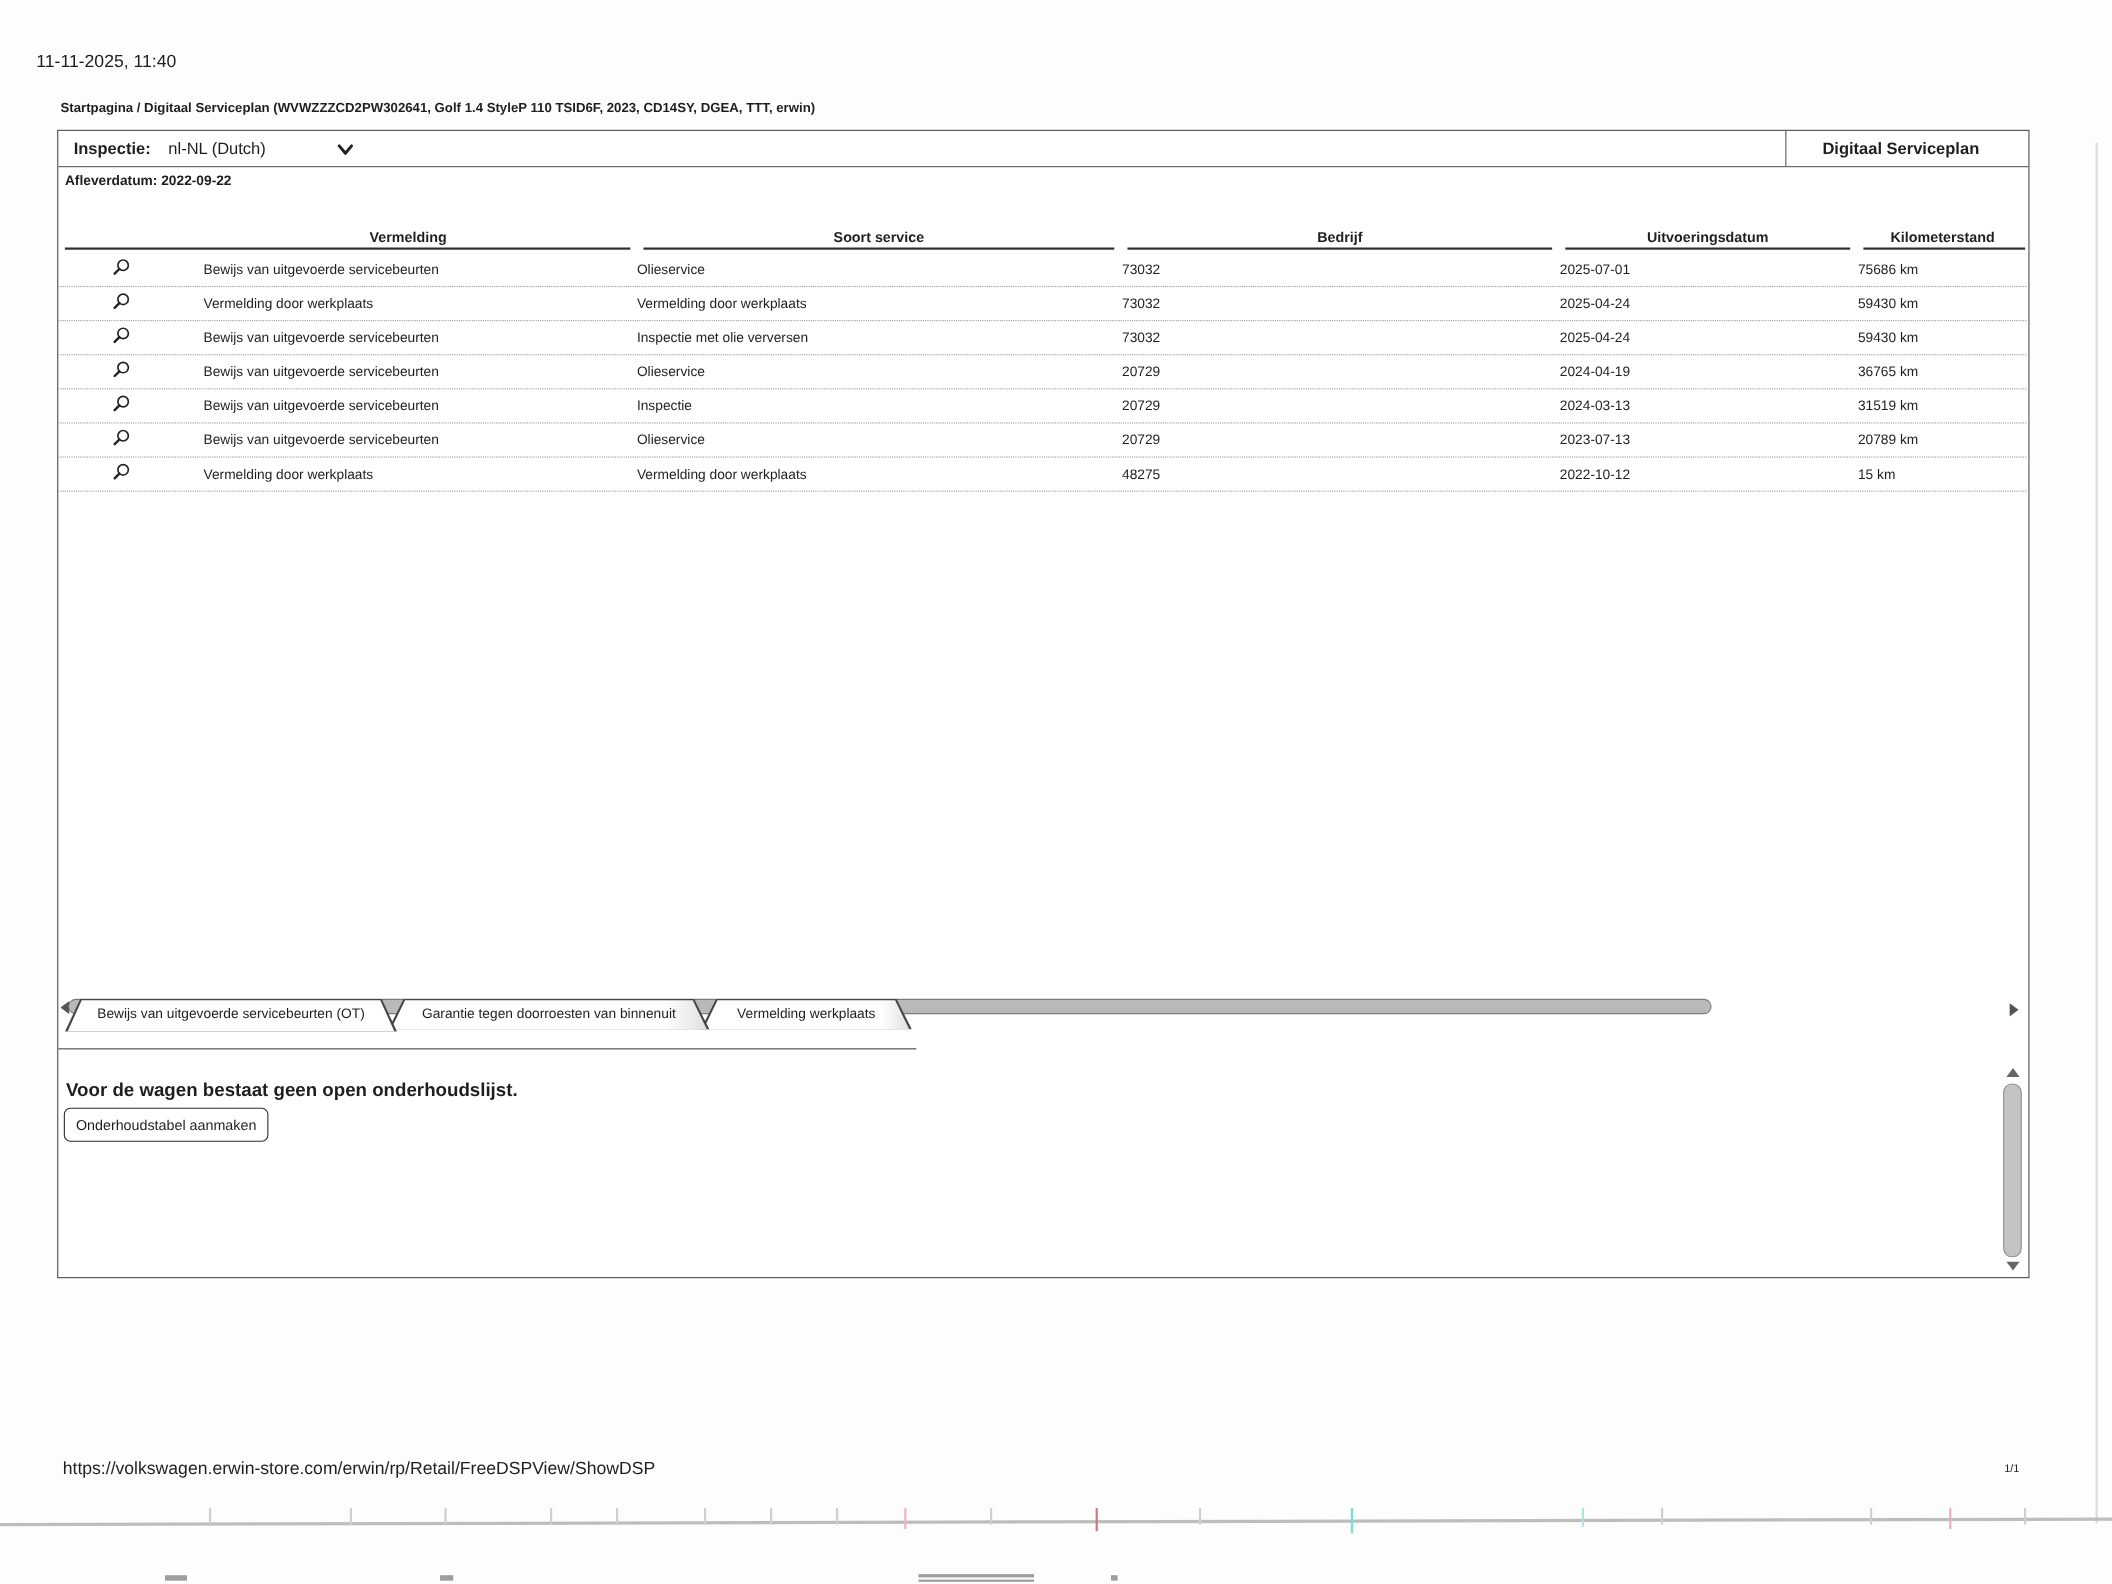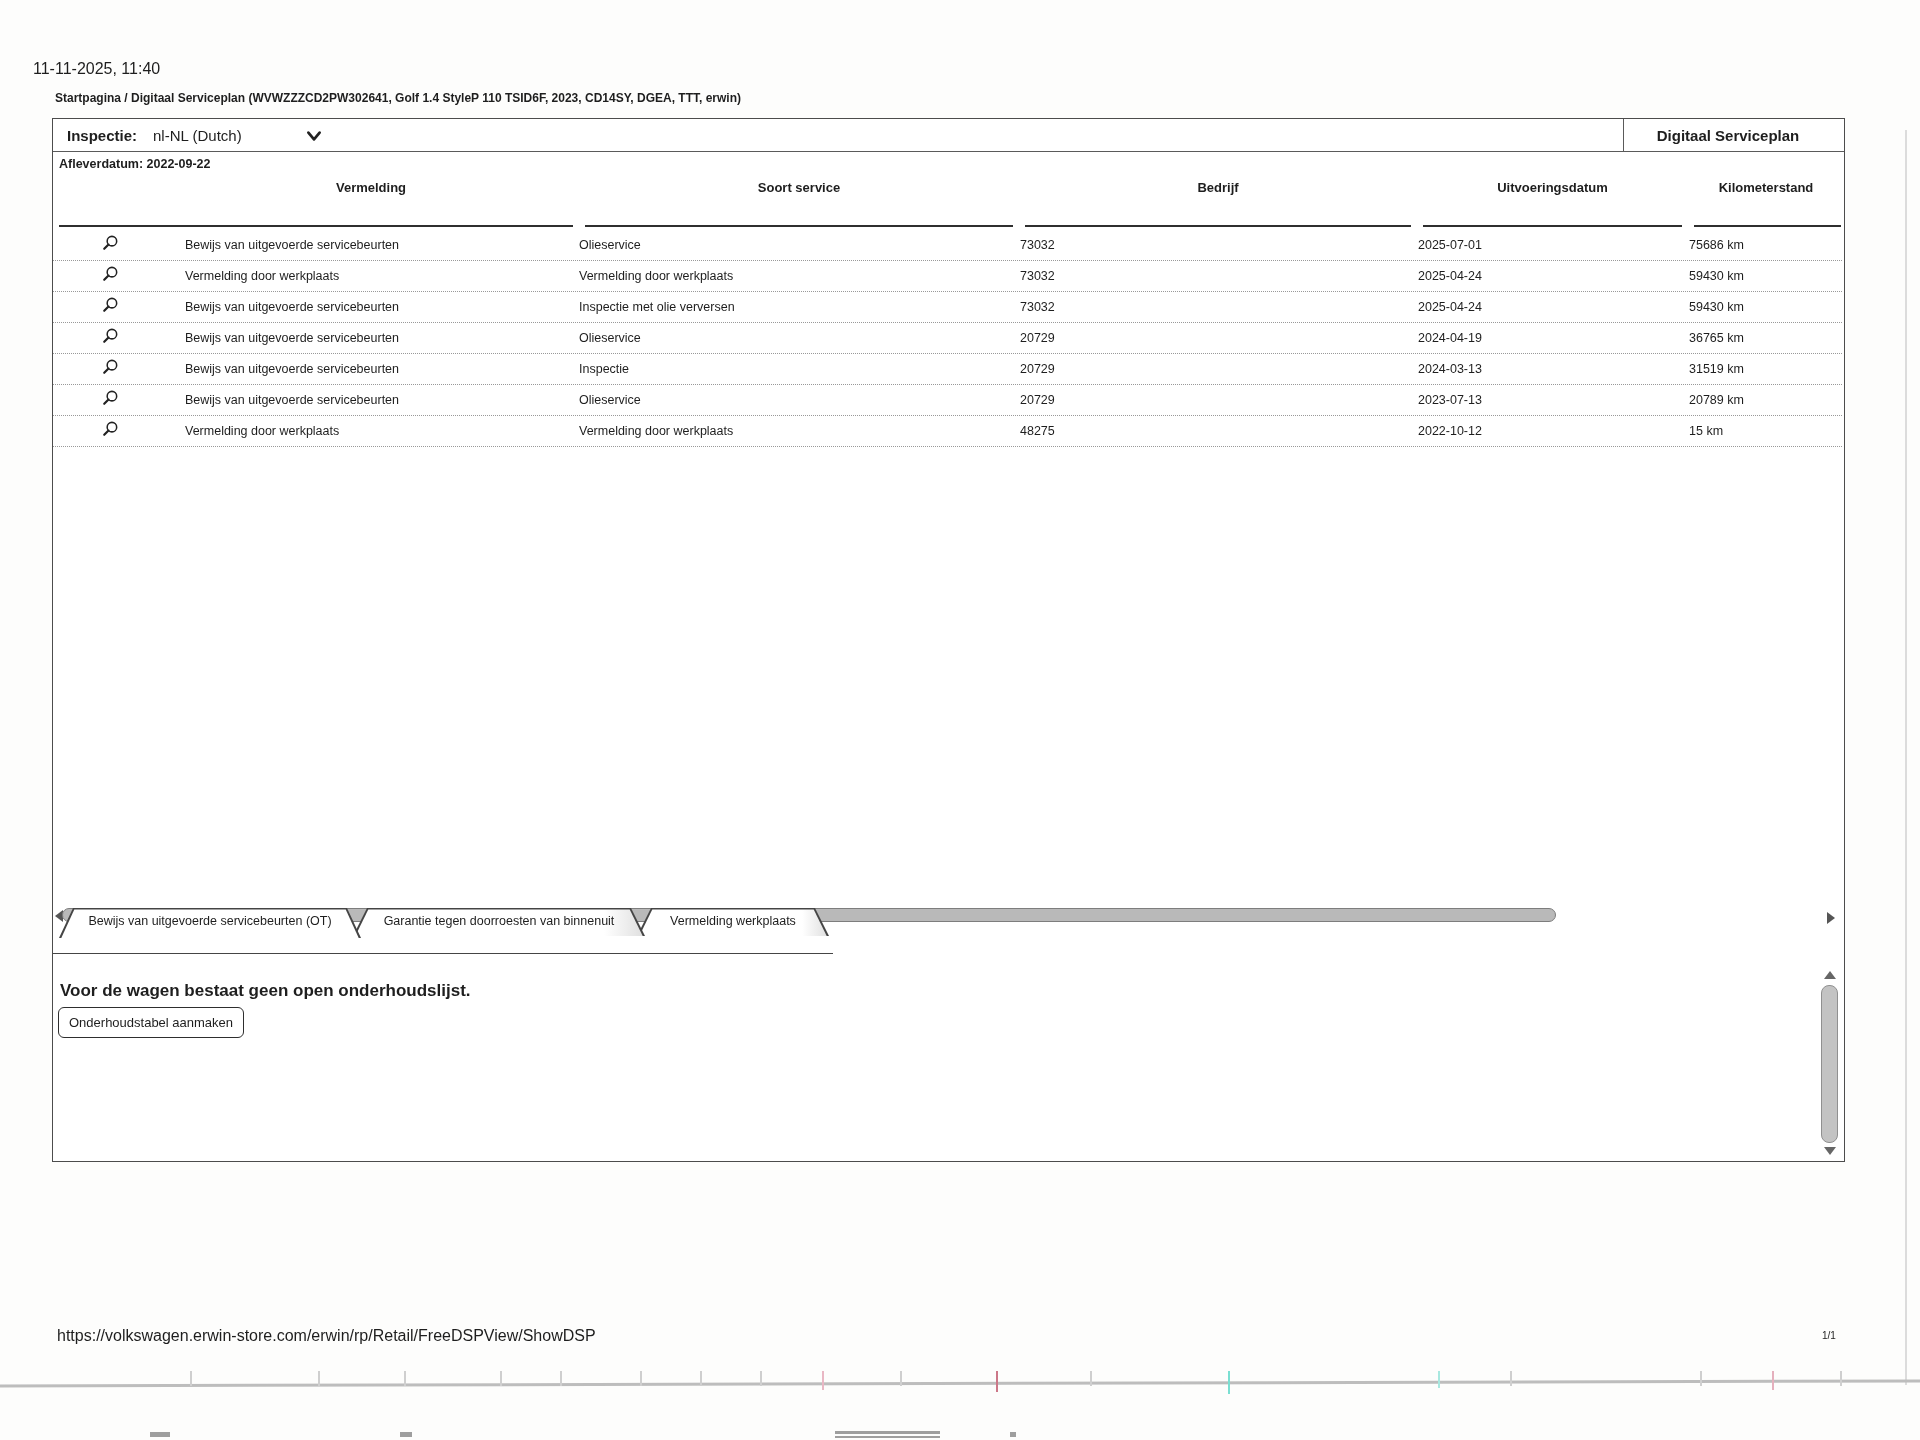--- a/index.html
+++ b/index.html
@@ -1,37 +1,37 @@
 <!DOCTYPE html>
 <html><head>
 <meta charset="utf-8">
 <style>
   html,body{margin:0;padding:0;background:#e8e8e8;}
   #page{position:relative;width:1920px;height:1440px;background:#fdfdfc;overflow:hidden;
         font-family:"Liberation Sans", sans-serif;color:#1e1e1e;}
 
   
-  .printed-ts{position:absolute;left:33px;top:60px;font-size:16px;}
+  .printed-ts{position:absolute;left:33px;top:48px;font-size:16px;}
   .app-title{position:absolute;left:0;top:57px;width:1878px;text-align:center;font-size:17px;}
   .breadcrumb{position:absolute;left:55px;top:91px;font-size:12px;font-weight:bold;}
 
   
   .panel{position:absolute;left:52px;top:118px;width:1791px;height:1042px;
          border:1.5px solid #4c4c4c;background:#fff;}
   .lang-row{position:absolute;left:0;top:0;width:1570px;height:32px;}
   .lang-label{position:absolute;left:14px;top:8px;font-size:15px;font-weight:bold;}
   .lang-value{position:absolute;left:100px;top:8px;font-size:15px;}
   .lang-chevron{position:absolute;left:252px;top:8px;width:18px;height:18px;}
   .band-split{position:absolute;left:1570px;top:0;height:32px;width:0;border-left:1.2px solid #5a5a5a;}
   .band-line{position:absolute;left:0;top:32px;width:100%;height:0;border-top:1.2px solid #5a5a5a;}
   .plan-title{position:absolute;left:1570px;top:8px;width:210px;text-align:center;font-size:15px;font-weight:bold;}
   .delivery{position:absolute;left:6px;top:38px;font-size:12.5px;font-weight:bold;}
 
   
-  .thead{position:absolute;left:0;top:48px;width:1791px;height:40px;display:grid;
+  .thead{position:absolute;left:0;top:76px;width:1791px;height:40px;display:grid;
          grid-template-columns:110px 416px 440px 398px 271px 156px;align-items:center;}
   .thead .th{font-size:13px;font-weight:bold;text-align:center;}
   .hline{position:absolute;top:106px;height:2.4px;background:#2f2f2f;}
   .hl1{left:6px;width:514px;} .hl2{left:532px;width:428px;} .hl3{left:972px;width:386px;}
   .hl4{left:1370px;width:259px;} .hl5{left:1641px;width:147px;}
   .tbody{position:absolute;left:0;top:111px;width:1789px;}
   .trow{display:grid;grid-template-columns:110px 416px 440px 398px 271px 156px;height:30px;
         align-items:center;border-bottom:1px dotted #999;font-size:12.5px;}
   .cell-icon{padding-left:48px;}
   .zoom-btn{background:none;border:none;padding:0;cursor:pointer;line-height:0;}

